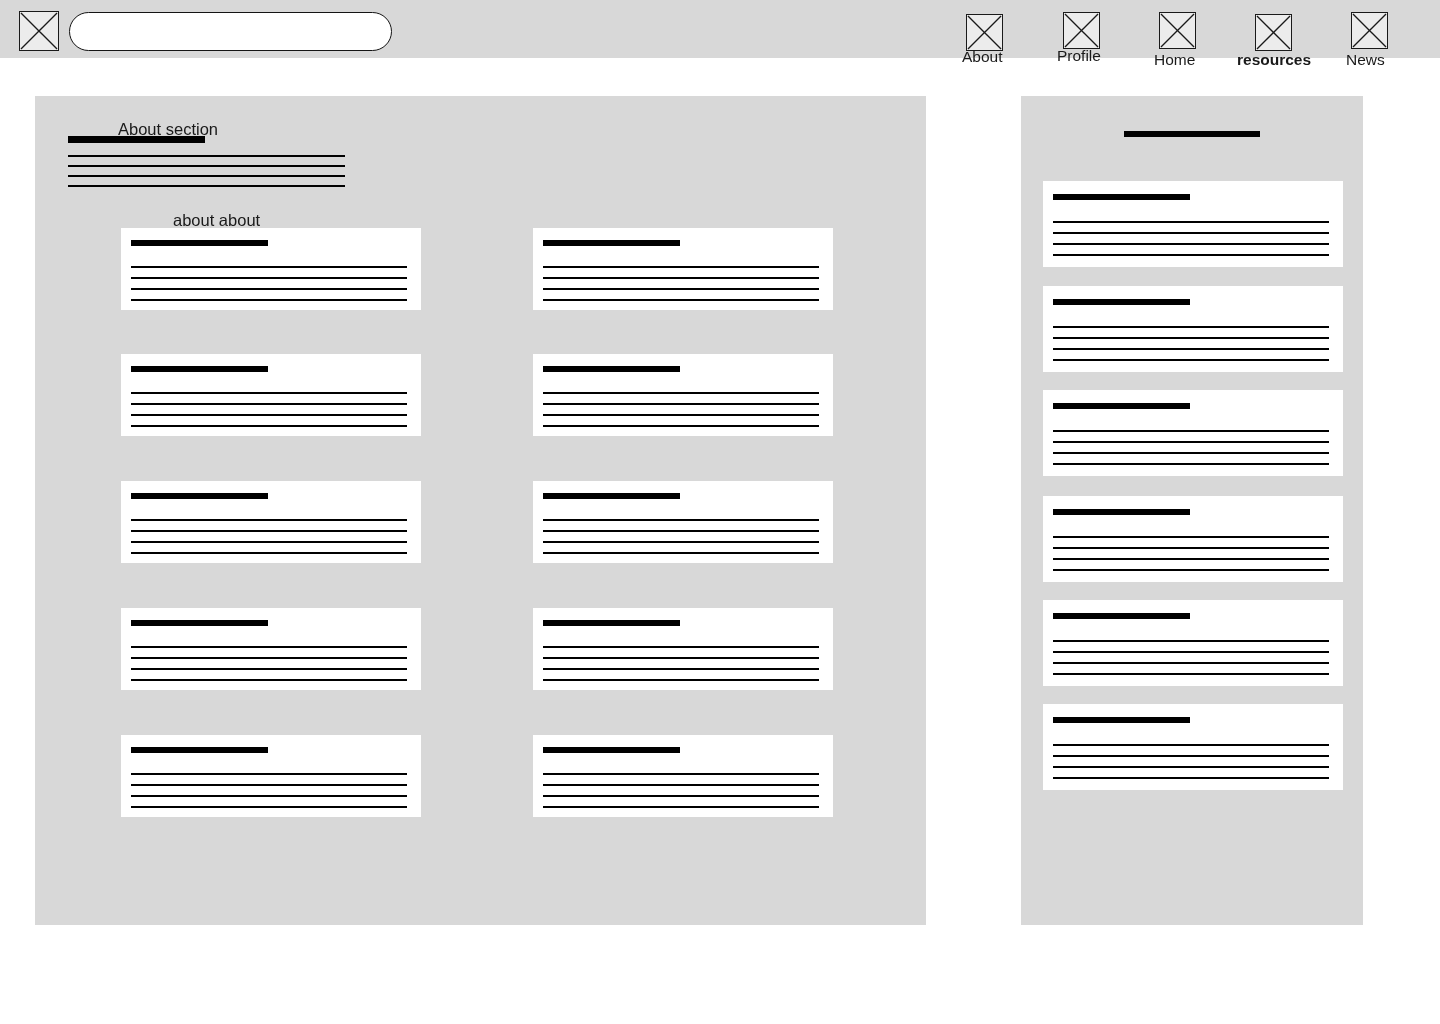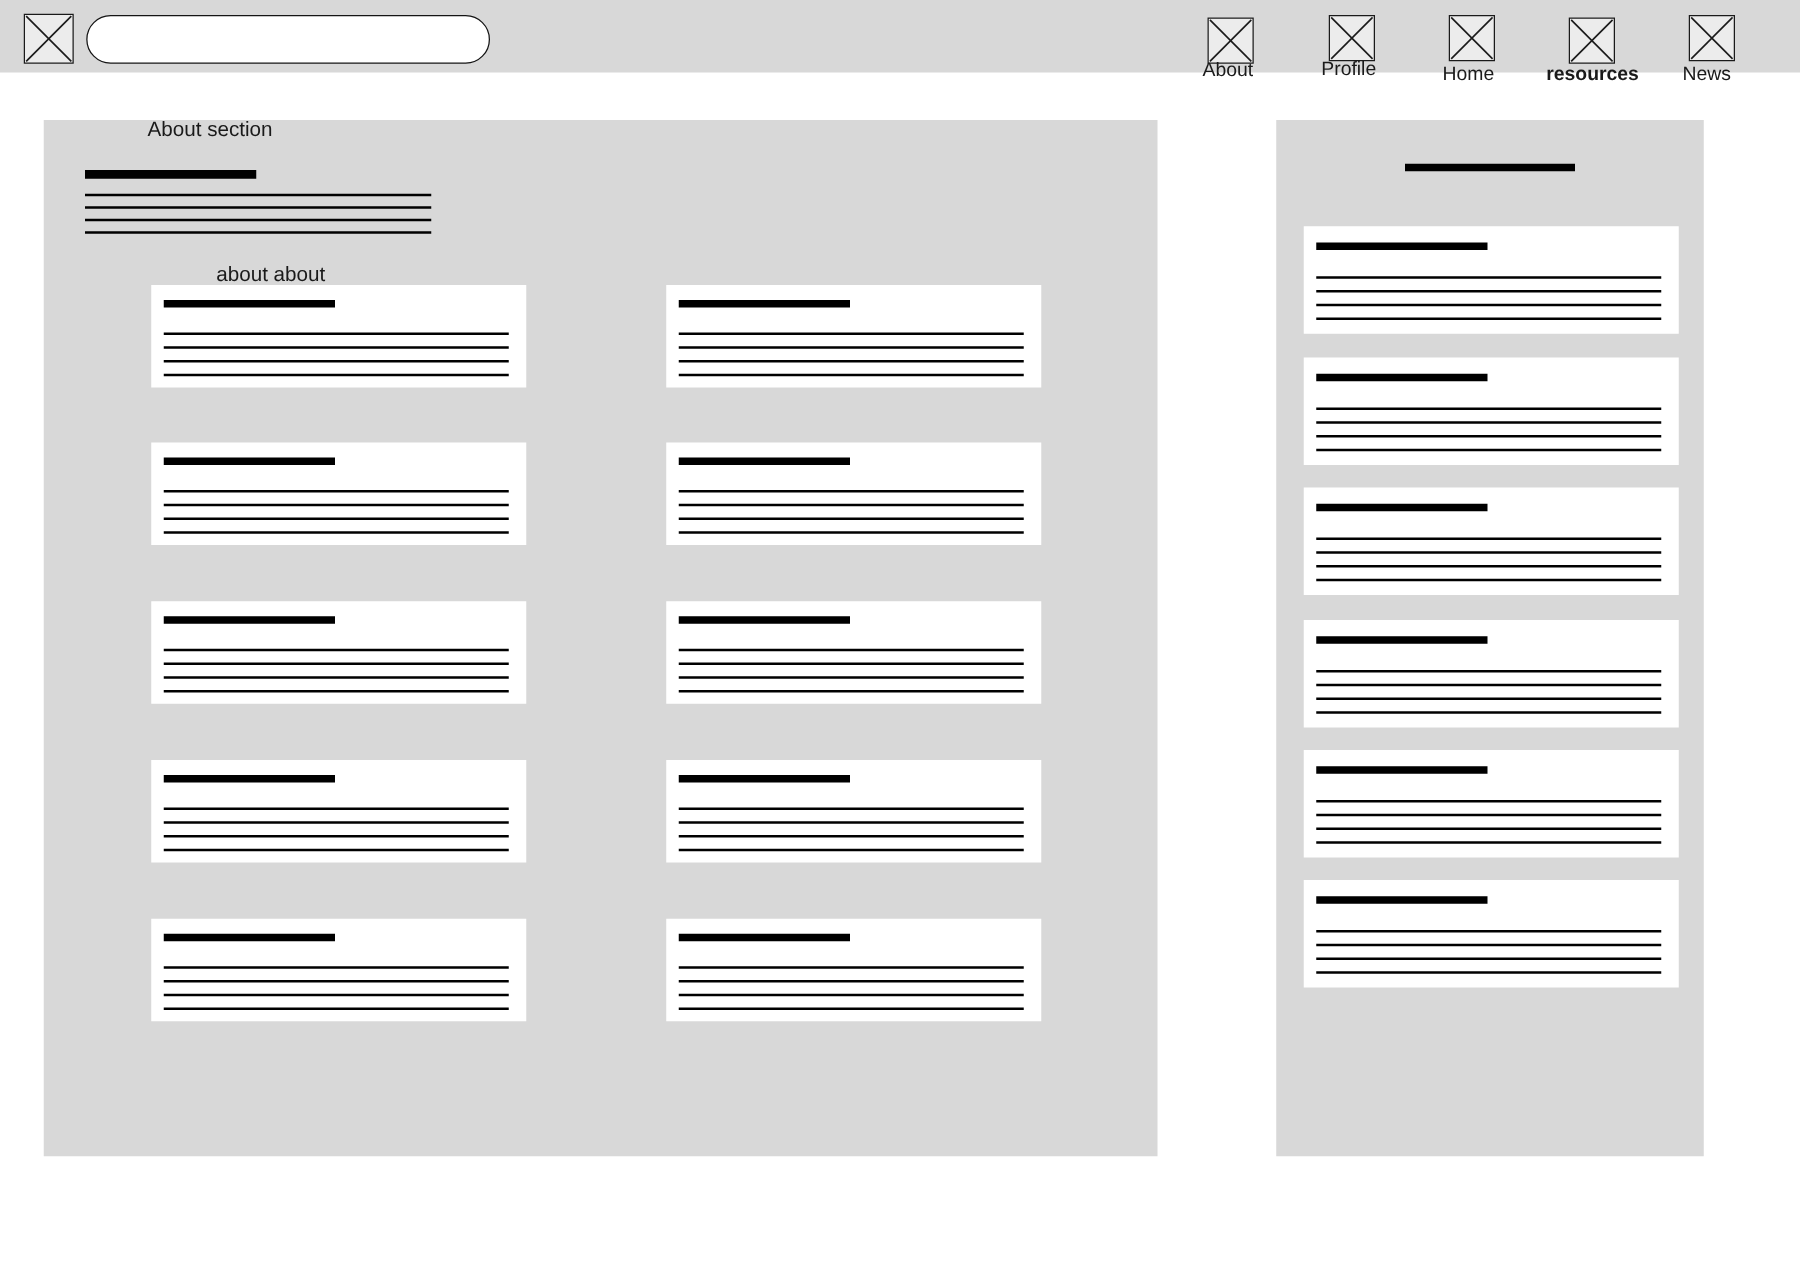--- a/index.html
+++ b/index.html
@@ -61,21 +61,21 @@
   .side-panel {
     position: absolute;
     left: 1021px; top: 96px;
     width: 342px; height: 829px;
     background: #d8d8d8;
   }
 
   
   .section-title {
     position: absolute;
-    left: 118px; top: 96px;
+    left: 118px; top: 121px;
     font-size: 16.5px;
     color: #1a1a1a;
     line-height: 1;
     white-space: nowrap;
   }
   .topic-title {
     position: absolute;
     left: 173px; top: 212px;
     font-size: 16.5px;
     color: #1a1a1a;

